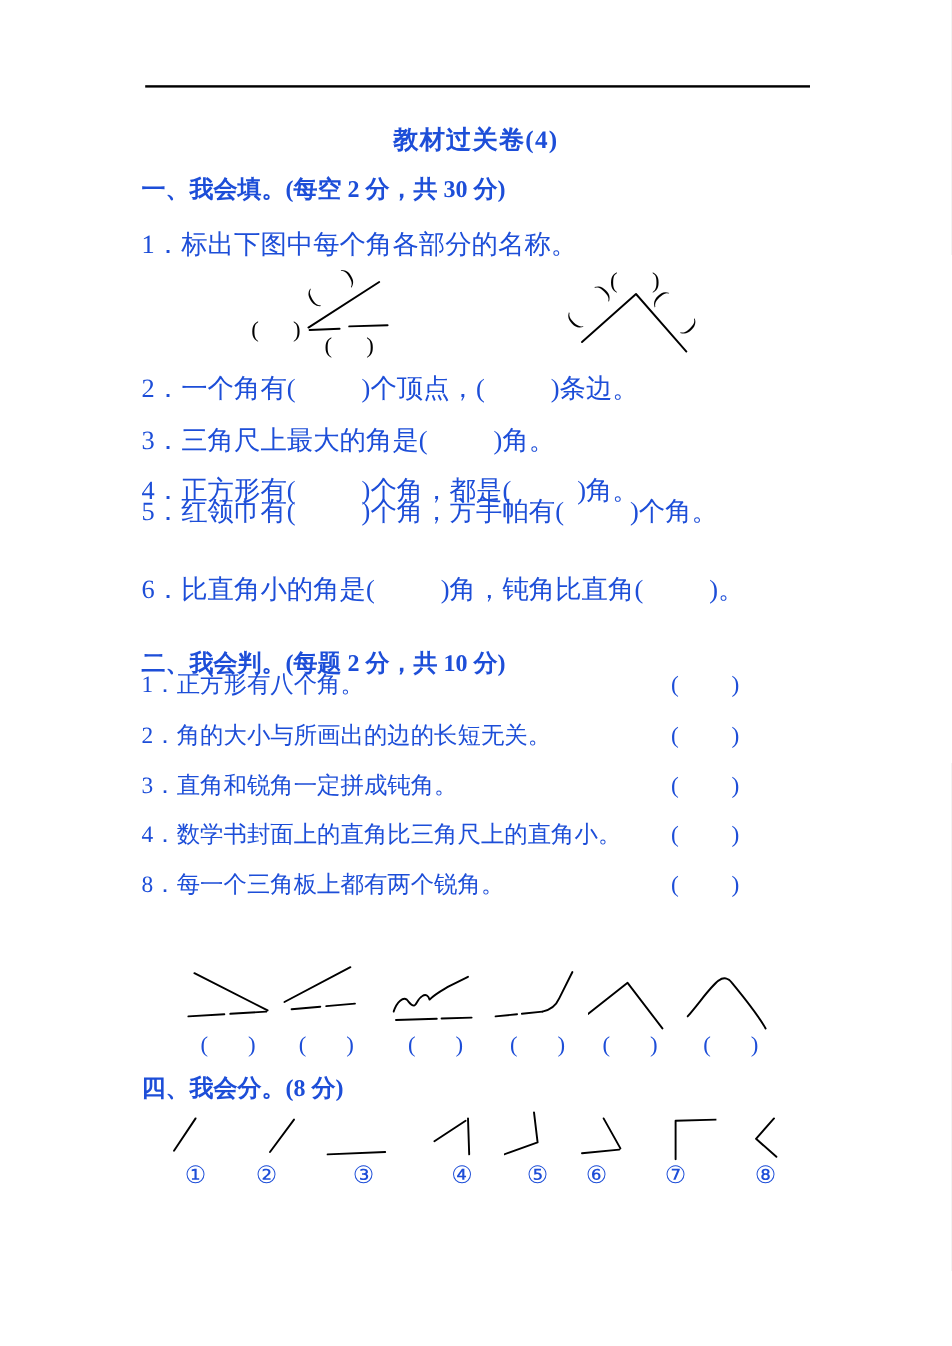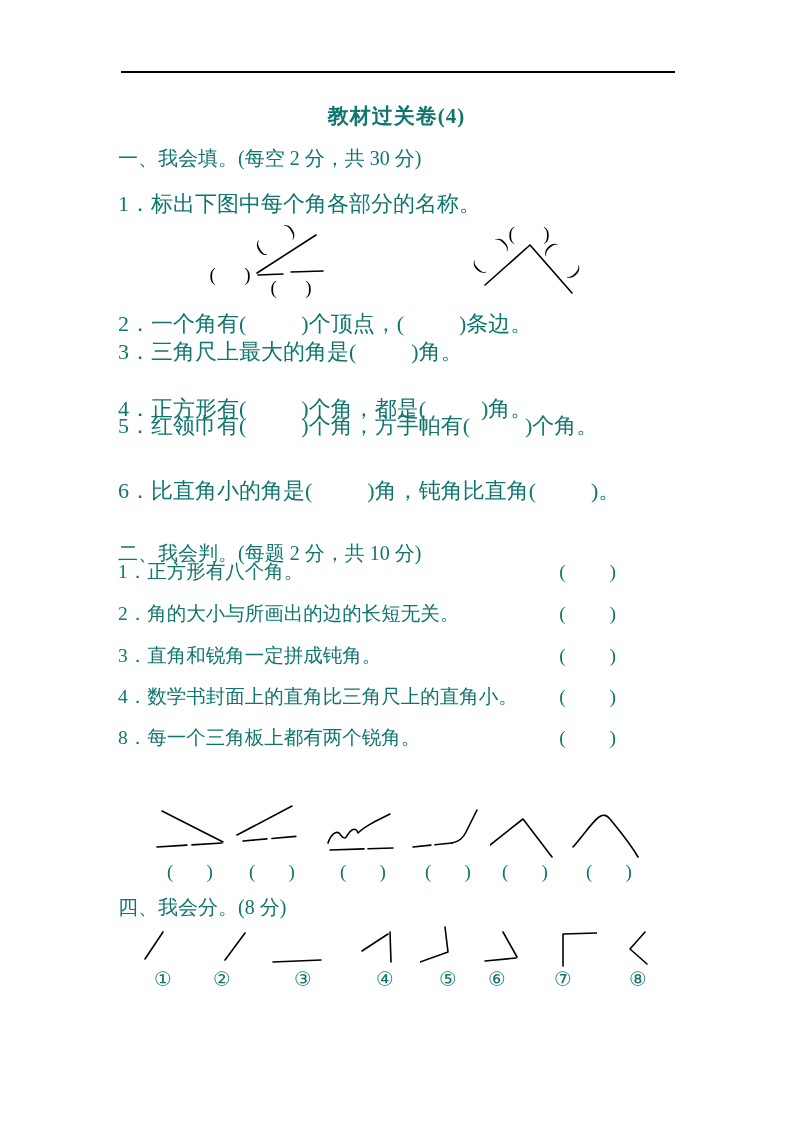--- a/index.html
+++ b/index.html
@@ -1,28 +1,28 @@
 <!DOCTYPE html>
 <html><head>
 <meta charset="utf-8">
 <style>
   html,body { margin:0; padding:0; background:#e8e8e8; }
   .page {
     position:relative; width:793px; height:1122px; margin:0 auto;
-    background:#ffffff; color:#0f766e;
+    background:#ffffff; color:#1d4ed8;
     font-family:"Liberation Serif","DejaVu Serif",serif;
     overflow:hidden;
   }
   .rule { position:absolute; top:71px; left:121px; width:554px; height:2px; background:#000; }
   .title {
     position:absolute; top:102px; left:0; width:100%; text-align:center;
     font-size:21px; font-weight:bold; letter-spacing:1px;
   }
   .abs { position:absolute; left:118px; white-space:nowrap; }
-  .hd { font-size:20px; font-weight:normal; line-height:24px; }
+  .hd { font-size:20px; font-weight:bold; line-height:24px; }
   .q  { font-size:22px; line-height:23px; }
   .jrow {
     position:absolute; left:118px; width:498px;
     display:flex; justify-content:space-between;
     font-size:19.5px; line-height:23px; white-space:nowrap;
   }
   .figsvg { position:absolute; overflow:visible; }
   .ln { stroke:#000; stroke-width:1.6; fill:none; stroke-linecap:round; stroke-linejoin:round; }
   svg text {
     font-size:19px; fill:#000; text-anchor:middle;
@@ -58,21 +58,21 @@
   </svg>
 
   <svg class="figsvg" style="left:458px;top:218px" width="195" height="90" viewBox="0 0 195 90">
     <path class="ln" d="M27,67 L72,27 L114,75"></path>
     <text transform="translate(71,22)">(&nbsp;&nbsp;&nbsp;&nbsp;&nbsp;&nbsp;)</text>
     <text transform="translate(36,41) rotate(-45)">(&nbsp;&nbsp;&nbsp;&nbsp;&nbsp;&nbsp;)</text>
     <text transform="translate(101,46) rotate(45)">(&nbsp;&nbsp;&nbsp;&nbsp;&nbsp;&nbsp;)</text>
   </svg>
 
   <div class="abs q" style="top:312px">2．一个角有(&nbsp;&nbsp;&nbsp;&nbsp;&nbsp;&nbsp;&nbsp;&nbsp;&nbsp;&nbsp;)个顶点，(&nbsp;&nbsp;&nbsp;&nbsp;&nbsp;&nbsp;&nbsp;&nbsp;&nbsp;&nbsp;)条边。</div>
-  <div class="abs q" style="top:340px">3．三角尺上最大的角是(&nbsp;&nbsp;&nbsp;&nbsp;&nbsp;&nbsp;&nbsp;&nbsp;&nbsp;&nbsp;)角。</div>
+  <div class="abs q" style="top:355px">3．三角尺上最大的角是(&nbsp;&nbsp;&nbsp;&nbsp;&nbsp;&nbsp;&nbsp;&nbsp;&nbsp;&nbsp;)角。</div>
   <div class="abs q" style="top:397px">4．正方形有(&nbsp;&nbsp;&nbsp;&nbsp;&nbsp;&nbsp;&nbsp;&nbsp;&nbsp;&nbsp;)个角，都是(&nbsp;&nbsp;&nbsp;&nbsp;&nbsp;&nbsp;&nbsp;&nbsp;&nbsp;&nbsp;)角。</div>
   <div class="abs q" style="top:414px">5．红领巾有(&nbsp;&nbsp;&nbsp;&nbsp;&nbsp;&nbsp;&nbsp;&nbsp;&nbsp;&nbsp;)个角，方手帕有(&nbsp;&nbsp;&nbsp;&nbsp;&nbsp;&nbsp;&nbsp;&nbsp;&nbsp;&nbsp;)个角。</div>
   <div class="abs q" style="top:479px">6．比直角小的角是(&nbsp;&nbsp;&nbsp;&nbsp;&nbsp;&nbsp;&nbsp;&nbsp;&nbsp;&nbsp;)角，钝角比直角(&nbsp;&nbsp;&nbsp;&nbsp;&nbsp;&nbsp;&nbsp;&nbsp;&nbsp;&nbsp;)。</div>
 
   <div class="abs hd" style="top:541px">二、我会判。(每题 2 分，共 10 分)</div>
 
   <div class="jrow" style="top:560px">
     <span>1．正方形有八个角。</span>
     <span>(&nbsp;&nbsp;&nbsp;&nbsp;&nbsp;&nbsp;&nbsp;&nbsp;&nbsp;)</span>
   </div>

